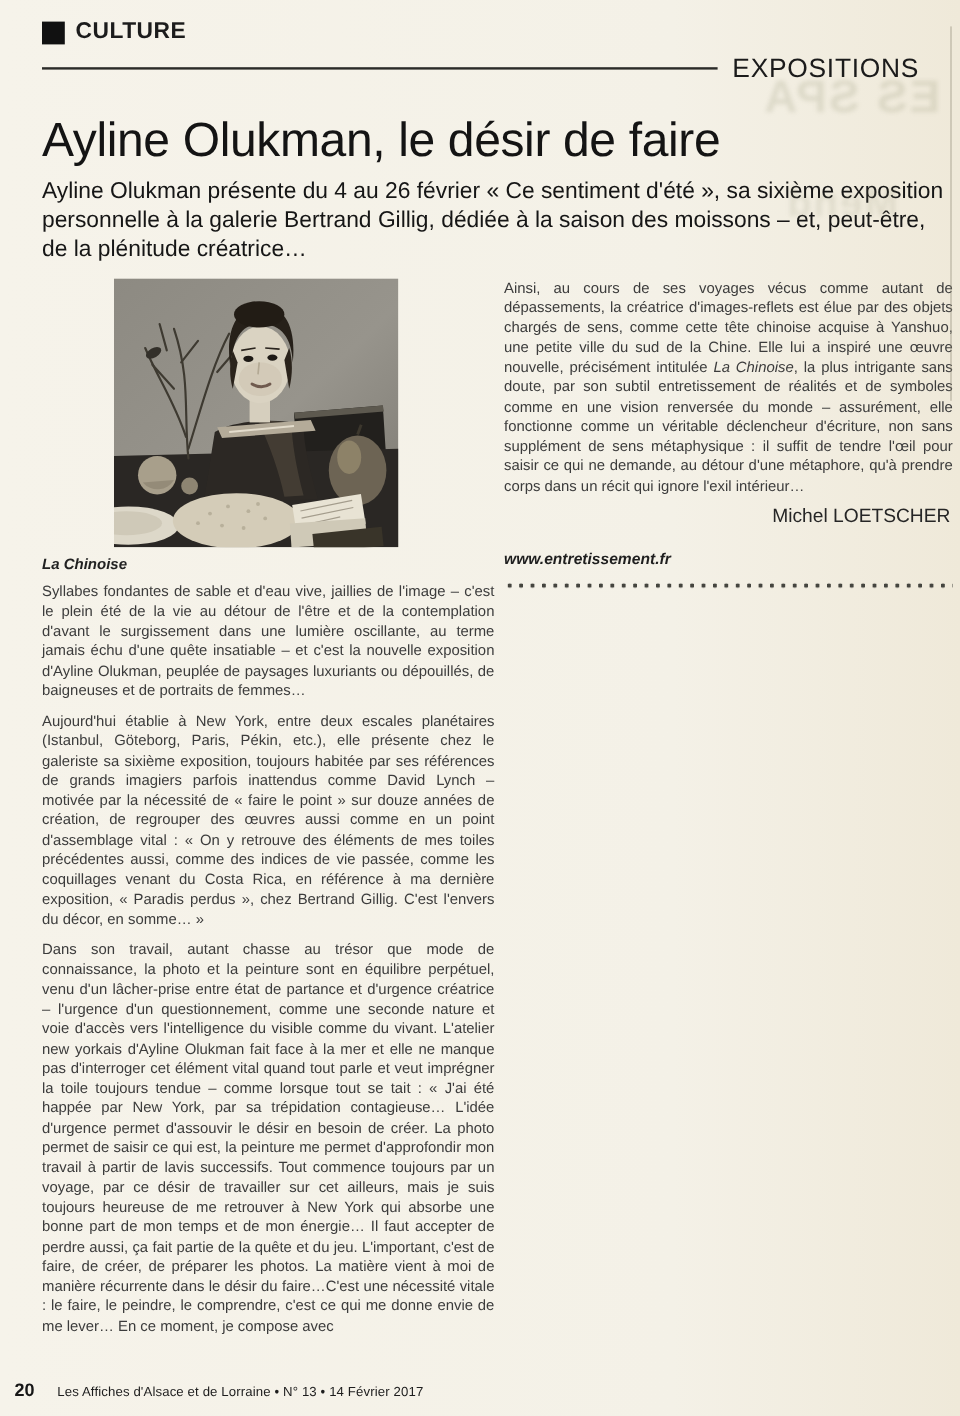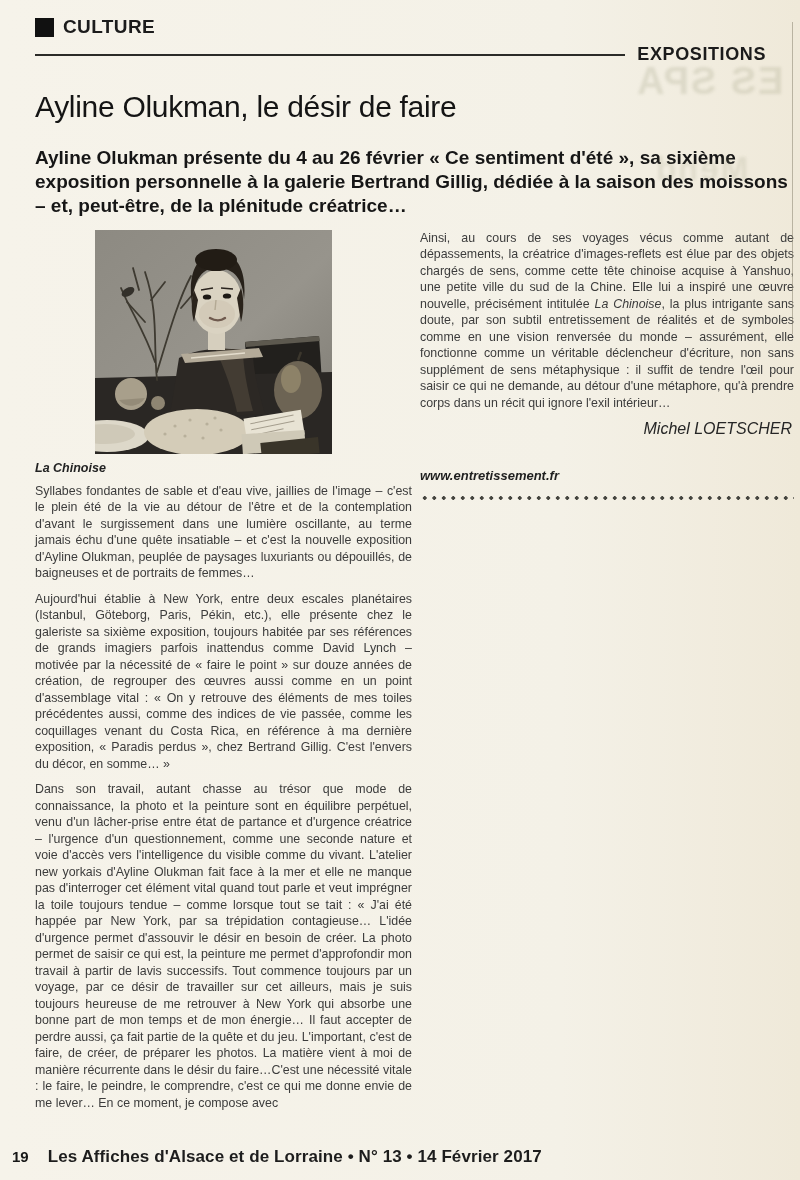--- a/index.html
+++ b/index.html
@@ -13,42 +13,42 @@
     overflow:hidden;
     box-sizing:border-box;
     padding:16px 6px 0 35px;
   }
   
   .culture-row{display:flex;align-items:center;gap:9px;height:22px;}
   .sq{width:19px;height:19px;background:#111;flex:0 0 auto;}
   .culture{font-size:19px;font-weight:800;letter-spacing:.4px;}
   .rule-row{display:flex;align-items:center;margin-top:6px;padding-right:28px;}
   .rule{flex:1;height:2px;background:#2b2b28;}
-  .rubric{font-size:18px;font-weight:700;letter-spacing:.6px;margin-left:12px;color:#1b1b1b;}
+  .rubric{font-size:22px;font-weight:400;letter-spacing:.6px;margin-left:12px;color:#1b1b1b;}
   h1.place{margin:13px 0 0;font-size:31px;font-weight:800;letter-spacing:-.5px;line-height:1;}
-  h2.subtitle{margin:27px 0 0;font-size:30px;font-weight:400;letter-spacing:-.3px;line-height:1;color:#141414;}
-  p.intro{margin:24px 0 0;font-size:19px;line-height:1.26;font-weight:700;color:#161616;padding-right:6px;}
+  h2.subtitle{margin:27px 0 0;font-size:40px;font-weight:400;letter-spacing:-.3px;line-height:1;color:#141414;}
+  p.intro{margin:11px 0 0;font-size:19px;line-height:1.26;font-weight:400;color:#161616;padding-right:6px;}
   
   .columns{display:flex;gap:8px;margin-top:12px;align-items:flex-start;}
   .col-left{width:377px;flex:0 0 auto;}
   .col-right{flex:1;min-width:0;}
   .photo-wrap{margin-left:60px;width:237px;}
   .photo-wrap svg{display:block;width:237px;height:224px;}
   .caption{font-size:12.5px;font-weight:700;font-style:italic;color:#222;margin:7px 0 8px;}
   .col p{margin:0 0 9px;font-size:12.4px;line-height:16.5px;text-align:justify;color:#3c3c3c;}
   .col p .it{font-style:italic;}
-  .author{font-size:16px;font-style:italic;color:#262626;text-align:right;margin:6px 2px 12px 0;}
+  .author{font-size:16px;color:#262626;text-align:right;margin:6px 2px 0 0;}
   .info{font-size:13px;font-weight:700;font-style:italic;line-height:1.32;color:#1f1f1f;text-align:left;}
   .dots{height:6px;margin-top:10px;
     background-image:radial-gradient(circle,#45453f 1.7px,rgba(0,0,0,0) 2px);
     background-size:9.5px 6px;background-repeat:repeat-x;background-position:0 50%;}
   
   .footer{position:absolute;left:12px;bottom:13px;display:flex;align-items:baseline;gap:19px;}
   .pageno{font-size:15px;font-weight:800;color:#171717;}
-  .journal{font-size:17px;font-weight:700;color:#1d1d1d;letter-spacing:.1px;}
+  .journal{font-size:11px;font-weight:400;color:#1d1d1d;letter-spacing:.1px;}
   
   .ghost{position:absolute;transform:scaleX(-1);font-weight:800;color:rgba(148,148,118,.22);
     filter:blur(1.6px);letter-spacing:2px;pointer-events:none;white-space:nowrap;}
   .ghost1{top:60px;right:16px;font-size:38px;}
   .ghost2{top:150px;right:52px;font-size:33px;color:rgba(150,150,122,.18);}
   .edge-line{position:absolute;right:7px;top:22px;width:1.5px;height:312px;background:rgba(140,134,115,.55);}
 </style>
 </head>
 <body>
 
@@ -165,21 +165,21 @@
       <div class="author">Michel LOETSCHER</div>
       <div class="info">
         <br>
         <span>www.entretissement.fr</span>
       </div>
       <div class="dots"></div>
     </div>
   </div>
 
   <div class="footer">
-    <span class="pageno">19</span>
+    <span class="pageno">20</span>
     <span class="journal">Les Affiches d'Alsace et de Lorraine • N° 13 • 14 Février 2017</span>
   </div>
 
   <div class="ghost ghost1">ES SPA</div>
   <div class="ghost ghost2">Mend</div>
   <div class="edge-line"></div>
 
 </div>
 
 </body></html>

